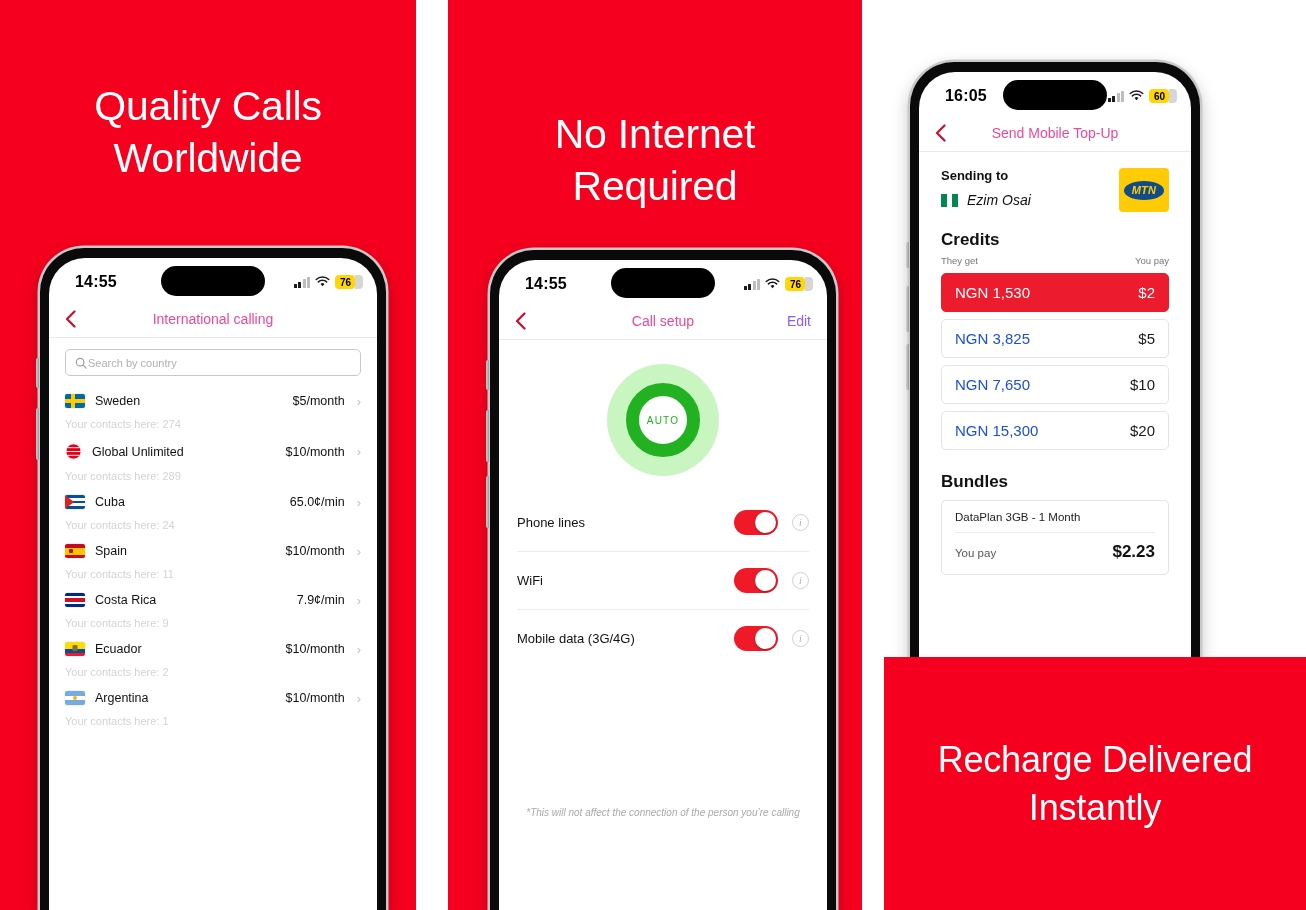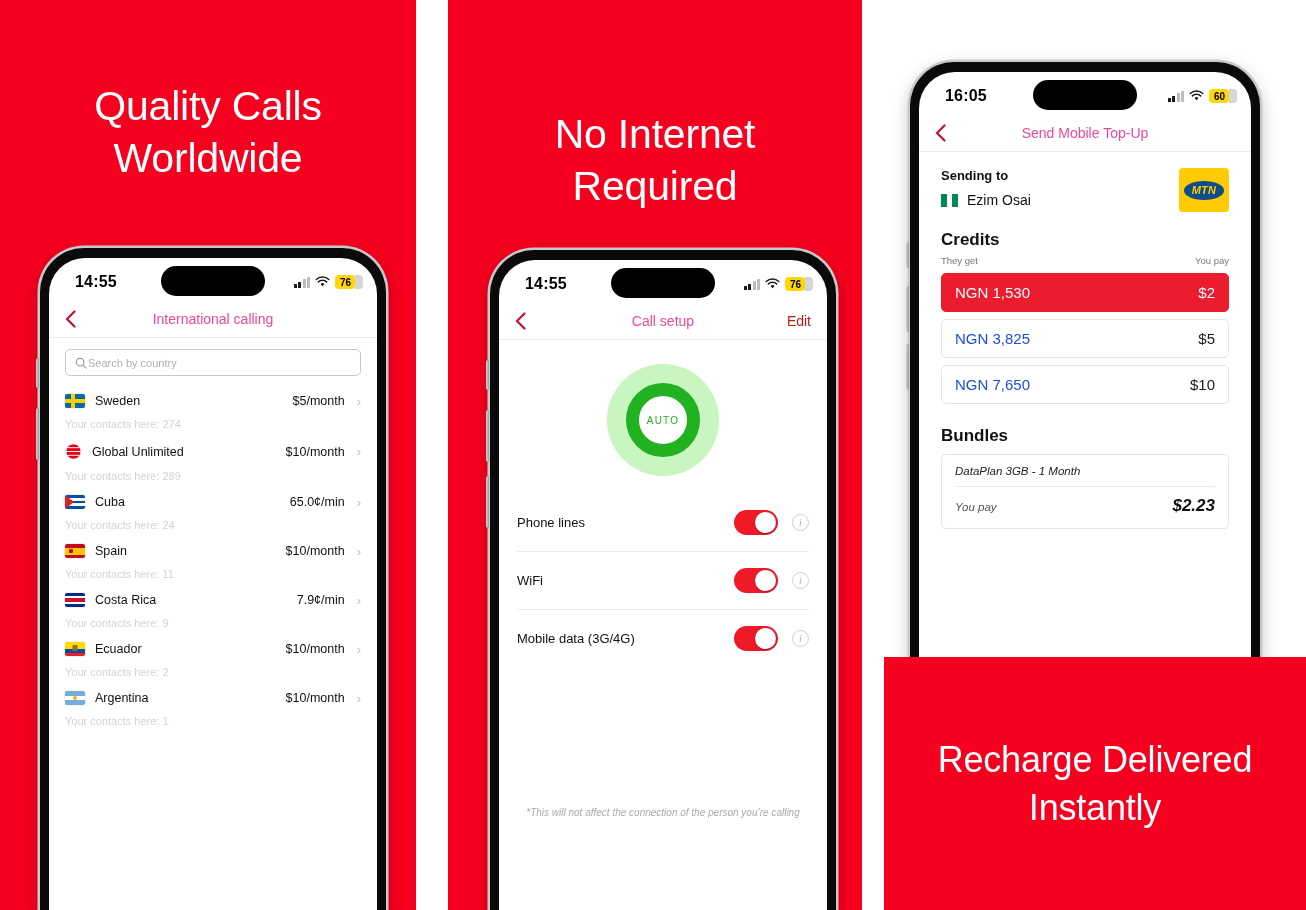--- a/index.html
+++ b/index.html
@@ -77,21 +77,21 @@
   .navbar {
     height: 38px; display: flex; align-items: center;
     padding: 0 16px; position: relative; border-bottom: 1px solid #eaeaea;
   }
   .nav-back { width: 22px; }
   .nav-back svg { display: block; }
   .nav-title {
     position: absolute; left: 0; width: 100%; text-align: center;
     font-size: 14px; color: #ec4899; font-weight: 400; pointer-events: none;
   }
-  .nav-edit { margin-left: auto; color: #b91c1c; font-size: 14px; z-index: 2; }
+  .nav-edit { margin-left: auto; color: #8b5cf6; font-size: 14px; z-index: 2; }
 
   
   .search-wrap { padding: 11px 16px 8px 16px; }
   .search-box {
     height: 27px; border: 1px solid #c8c8c8; border-radius: 5px;
     display: flex; align-items: center; gap: 1px; padding: 0 9px;
   }
   .search-ph { font-size: 11px; color: #b0b0b0; }
 
   
@@ -163,21 +163,21 @@
   .foot {
     position: absolute; left: 0; bottom: 92px; width: 100%;
     text-align: center; padding: 0 22px;
   }
   .foot-main { font-size: 11.5px; color: #3a3a3a; line-height: 17px; }
   .foot-note { font-size: 10px; color: #a9a9a9; font-style: italic; margin-top: 5px; }
 
   
   .tu { padding: 16px 22px 0 22px; }
   .tu-sending { font-size: 13px; font-weight: 700; color: #111; }
-  .tu-person-row { display: flex; align-items: center; margin-top: 9px; }
+  .tu-person-row { display: flex; align-items: center; margin-top: 9px; font-style: italic; }
   .f-ng { width: 17px; height: 13px; margin-right: 9px; flex: none;
     background: linear-gradient(90deg,#008753 0 33%,#fff 33% 67%,#008753 67%); }
   .tu-person { font-size: 14px; color: #111; }
   .mtn-logo {
     position: absolute; right: 22px; top: 96px;
     width: 50px; height: 44px; background: #FFCB05; border-radius: 4px;
     display: flex; align-items: center; justify-content: center;
   }
   .mtn-oval {
     width: 40px; height: 19px; border-radius: 50%; background: #0F4C8A;
@@ -190,21 +190,21 @@
   .credit-row {
     display: flex; align-items: center; justify-content: space-between;
     border: 1px solid #e4e4e4; border-radius: 5px;
     padding: 10px 13px; margin-top: 7px; background: #fff;
   }
   .credit-row.sel { background: #ED1B2E; border-color: #ED1B2E; }
   .credit-row.sel .cr-get, .credit-row.sel .cr-pay { color: #fff; }
   .cr-get { font-size: 15px; color: #1d4ed8; }
   .cr-pay { font-size: 15px; color: #1a1a1a; }
   .bundle-card {
-    border: 1px solid #e4e4e4; border-radius: 5px; padding: 10px 13px 12px 13px; margin-top: 8px; font-style: italic;
+    border: 1px solid #e4e4e4; border-radius: 5px; padding: 10px 13px 12px 13px; margin-top: 8px;
   }
   .bundle-name { font-size: 11.5px; color: #222; padding-bottom: 9px; border-bottom: 1px solid #ececec; }
   .bundle-pay { display: flex; justify-content: space-between; align-items: baseline; margin-top: 9px; }
   .bp-label { font-size: 11.5px; color: #555; }
   .bp-amt { font-size: 17px; font-weight: 700; color: #111; }
 
   
   #recharge-box {
     position: absolute; left: 0; top: 657px; width: 422px; height: 253px;
     background: #F5001E; display: flex; align-items: center; justify-content: center;
@@ -411,21 +411,21 @@
           </div>
 
         <div class="foot">
           <div class="foot-note">*This will not affect the connection of the person you’re calling</div>
         </div>
       </div>
     </div>
   </section>
 
   <section class="panel" id="panel-3">
-    <div class="phone" style="left:26px; top:62px; width:350px; height:600px;">
+    <div class="phone" style="left:26px; top:62px; width:290px; height:600px;">
       <div class="side-btn" style="top:180px;height:26px;"></div>
       <div class="side-btn" style="top:224px;height:46px;"></div>
       <div class="side-btn" style="top:282px;height:46px;"></div>
       <div class="screen">
 
         <div class="statusbar">
           <span class="sb-time">16:05</span>
           <span class="dynamic-island"></span>
           <span class="sb-right">
             <span class="bars">
@@ -473,20 +473,24 @@
                 <span class="cr-get">NGN 1,530</span>
                 <span class="cr-pay">$2</span>
               </div>
               <div class="credit-row">
                 <span class="cr-get">NGN 3,825</span>
                 <span class="cr-pay">$5</span>
               </div>
               <div class="credit-row">
                 <span class="cr-get">NGN 7,650</span>
                 <span class="cr-pay">$10</span>
+              </div>
+              <div class="credit-row">
+                <span class="cr-get">NGN 15,300</span>
+                <span class="cr-pay">$20</span>
               </div>
             </div>
 
           <div class="tu-h2">Bundles</div>
           <div class="bundle-card">
             <div class="bundle-name">DataPlan 3GB - 1 Month</div>
             <div class="bundle-pay">
               <span class="bp-label">You pay</span>
               <span class="bp-amt">$2.23</span>
             </div>

